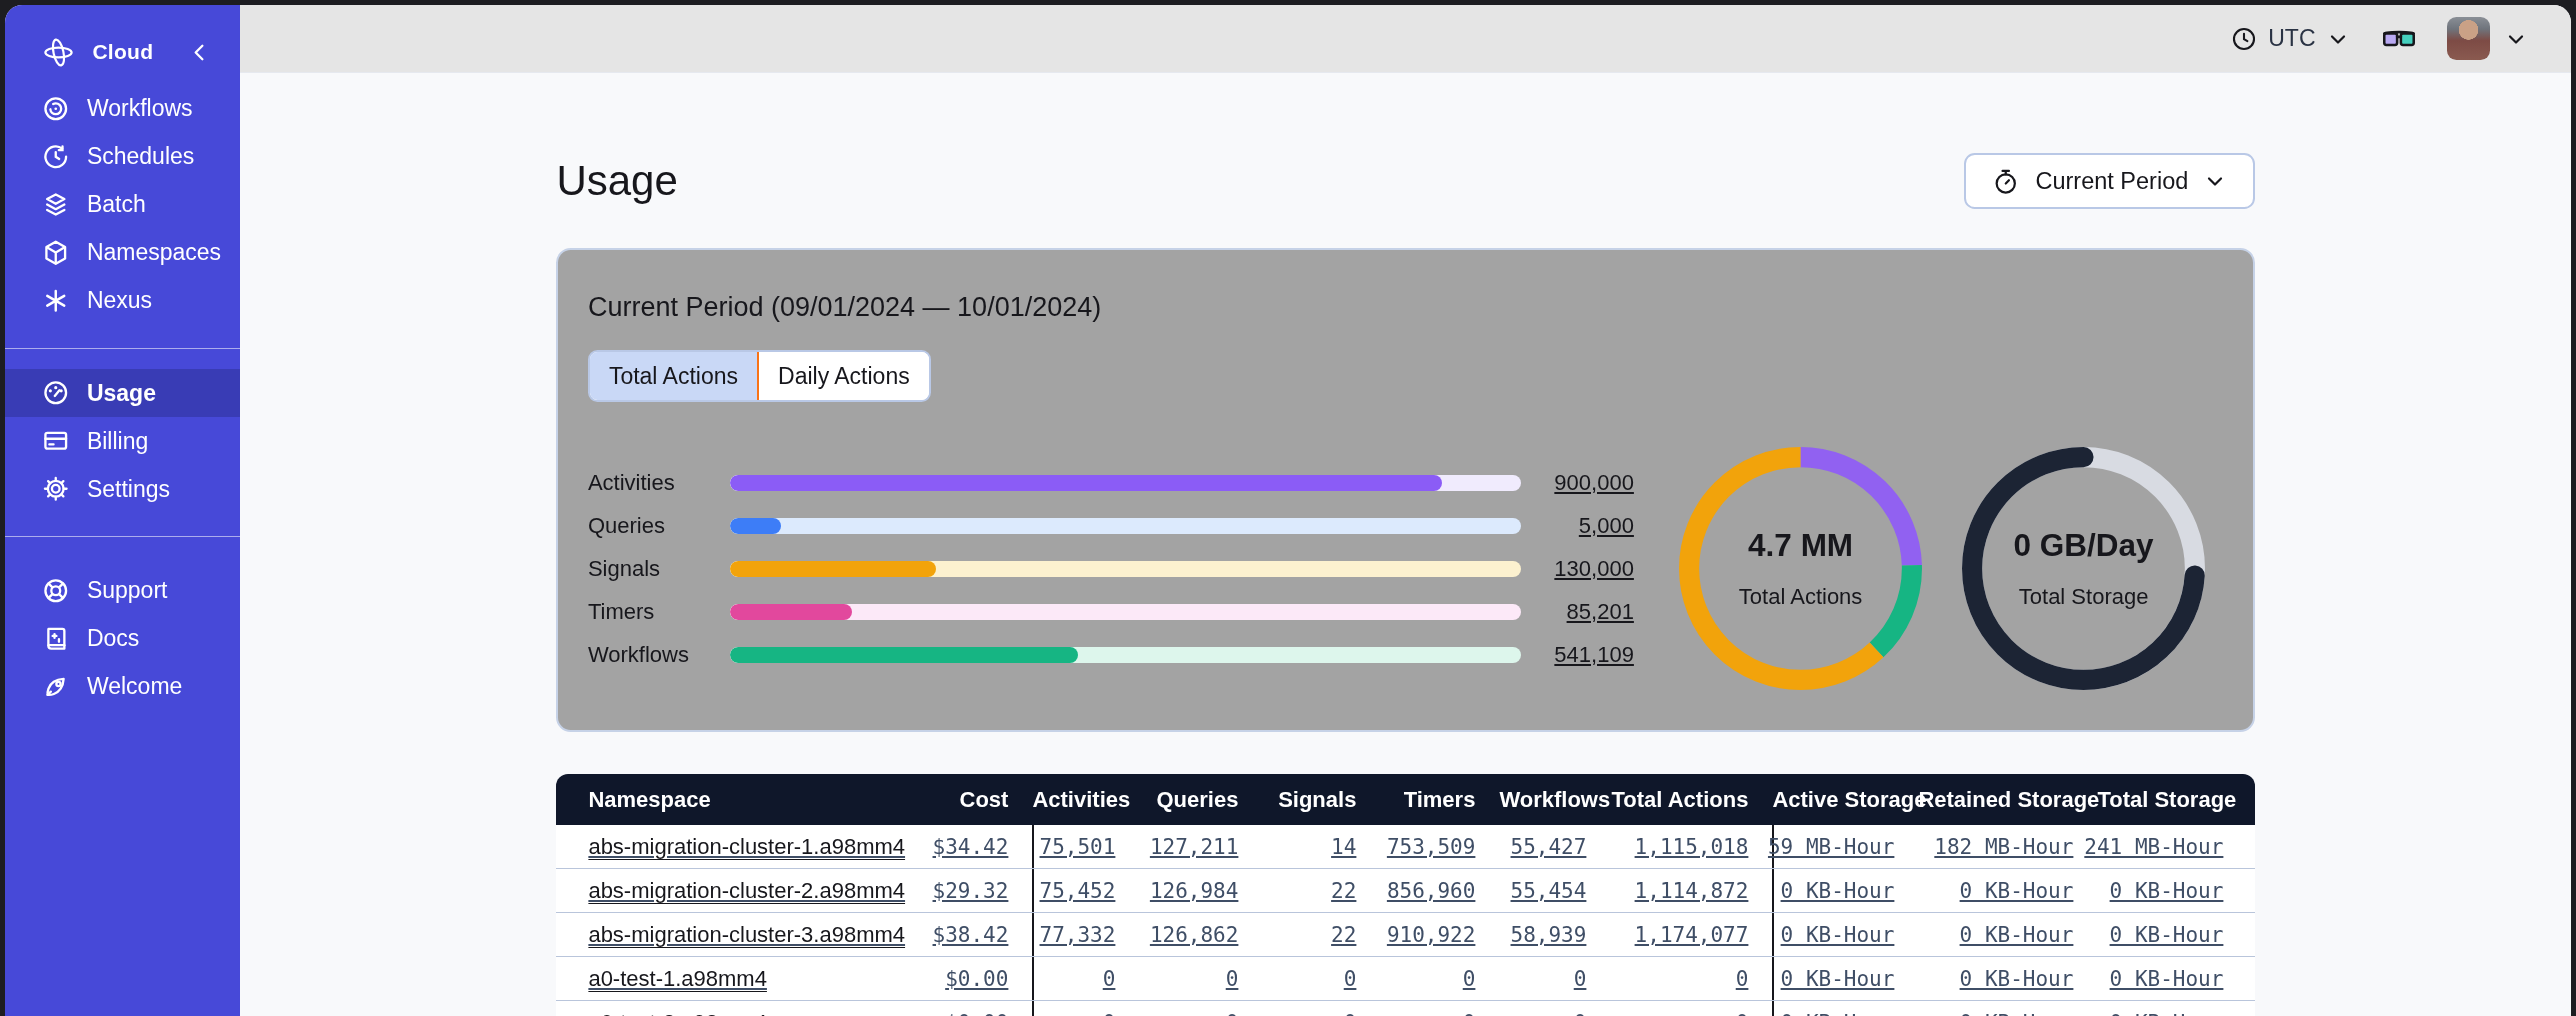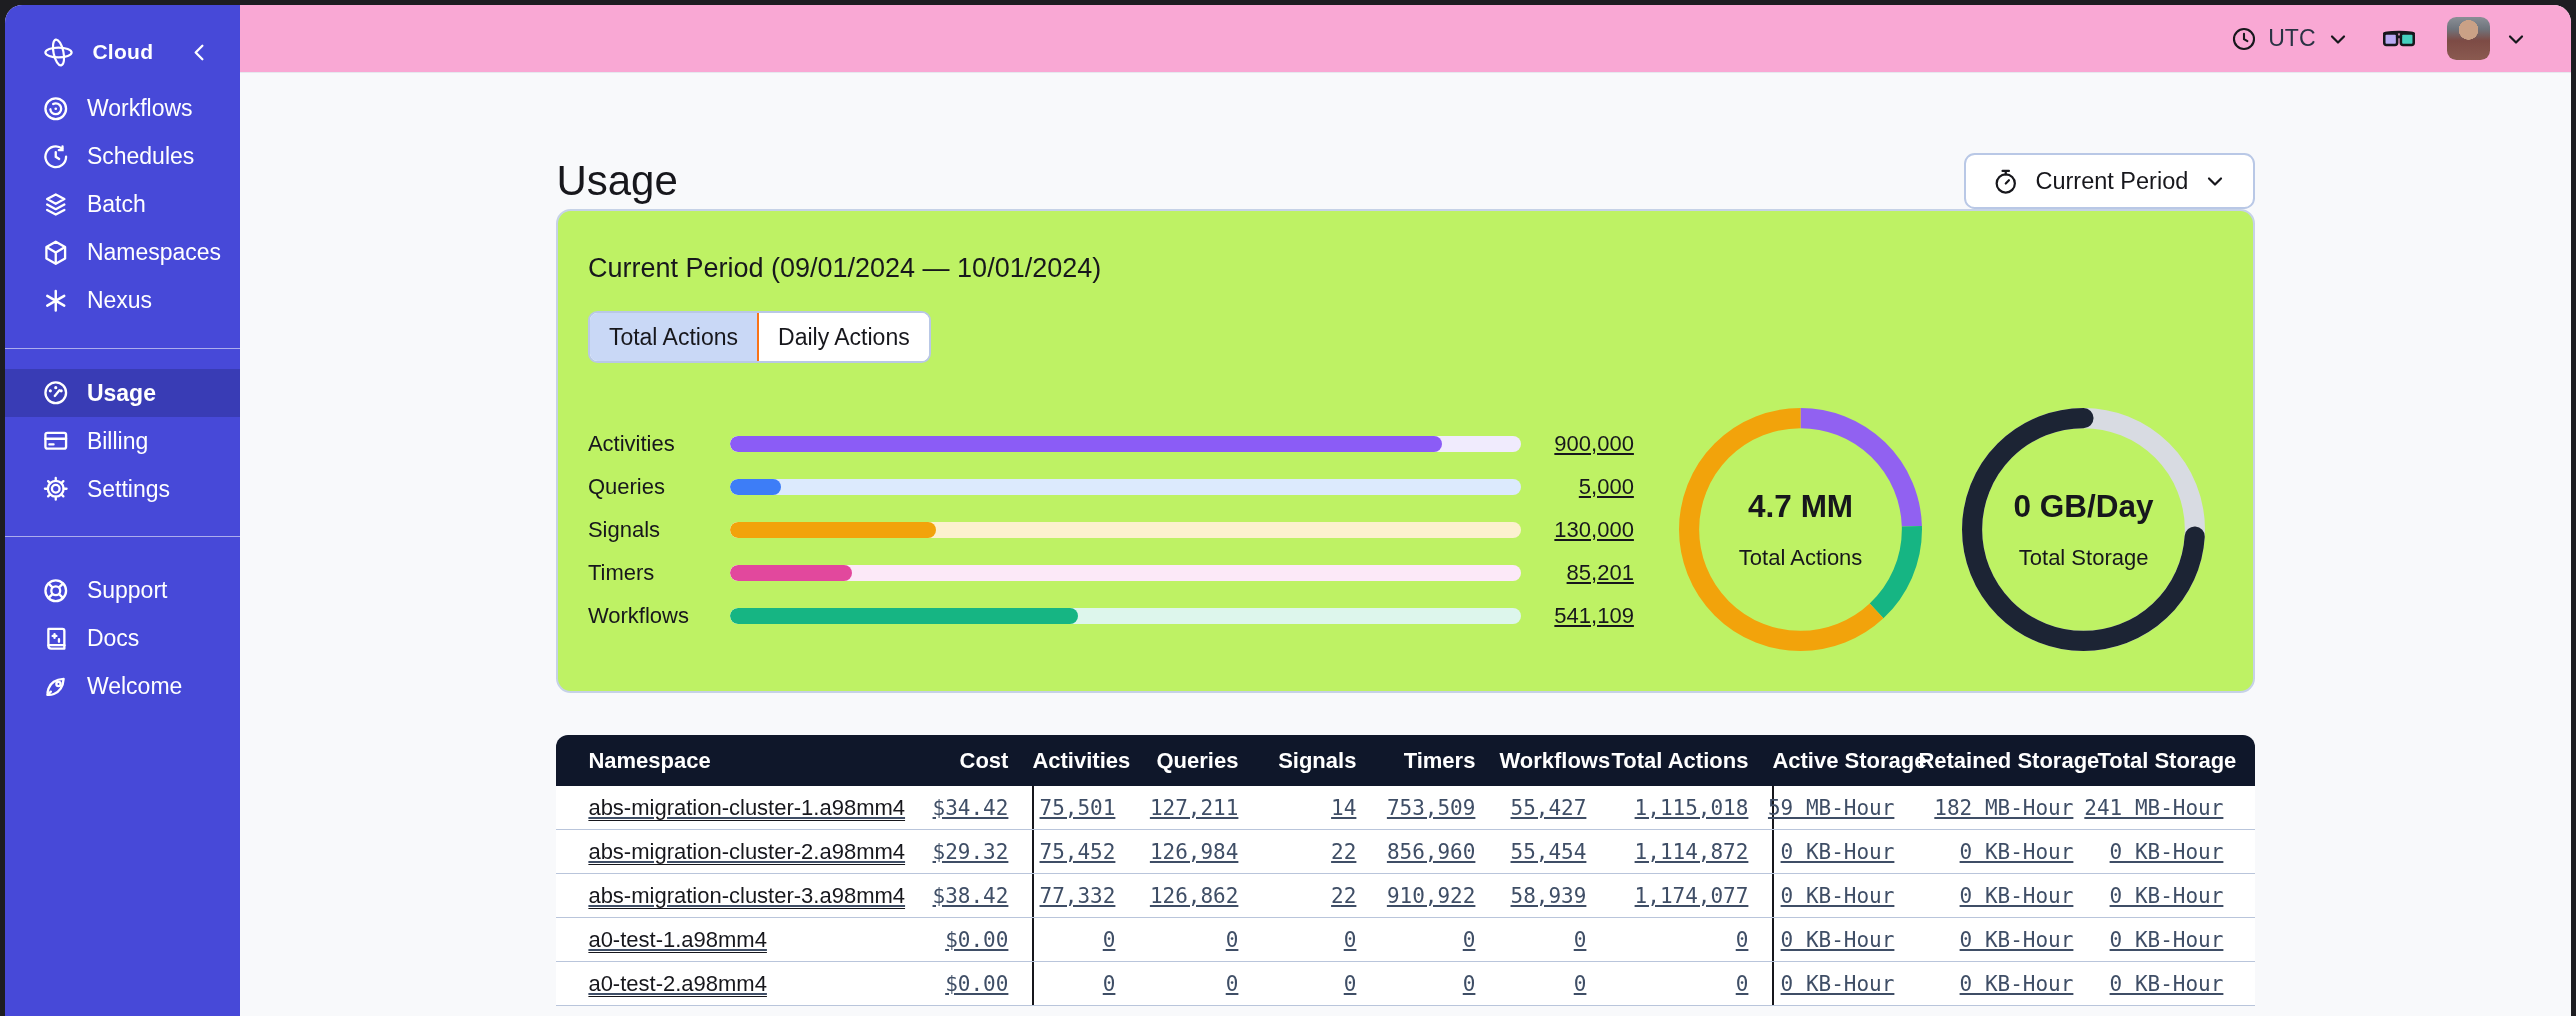--- a/index.html
+++ b/index.html
@@ -27,21 +27,21 @@
     display:flex;align-items:center;height:48px;padding-left:36px;
     font-size:23px;cursor:pointer;white-space:nowrap;
   }
   .nav-item .nicon{width:29.5px;height:29.5px;margin-right:16px;flex:0 0 auto;}
   .nav-item.active{background:#393CB5;font-weight:700;}
   .side-divider{height:1.3px;background:rgba(255,255,255,.55);margin:23px 0 0 0;}
   .group-pad{margin-top:20px;}
   
   .main{flex:1;display:flex;flex-direction:column;min-width:0;}
   .topbar{
-    height:67px;flex:0 0 67px;background:#f9a8d4;border-bottom:1.3px solid #E6E9EF;
+    height:67px;flex:0 0 67px;background:#e5e5e5;border-bottom:1.3px solid #E6E9EF;
     display:flex;align-items:center;justify-content:flex-end;gap:29.5px;padding-right:43px;
   }
   .tz-select{display:flex;align-items:center;gap:10.7px;cursor:pointer;color:#2A3344;font-size:23px;}
   .icon-24{width:28px;height:28px;}
   .icon-chev{width:24px;height:24px;}
   .glasses{width:38px;height:29.5px;cursor:pointer;}
   .avatar{
     width:43px;height:43px;border-radius:9.4px;cursor:pointer;
     background:
       radial-gradient(circle at 50% 30%, #caa186 0 26%, transparent 27%),
@@ -52,21 +52,21 @@
   .content{flex:1;overflow:hidden;padding:0 316px;background:#F8F9FB;}
   .title-row{margin-top:80px;display:flex;align-items:center;justify-content:space-between;}
   .page-title{font-size:42px;font-weight:500;color:#17171C;margin:0;}
   .period-btn{
     display:flex;align-items:center;gap:14.8px;background:#fff;border:2px solid #B9C8E6;
     border-radius:10.7px;height:56px;padding:0 25.5px;font-size:23.5px;color:#17171C;cursor:pointer;
   }
   .stopwatch{width:29.5px;height:29.5px;}
   
   .card{
-    background:#bef264;border:2px solid #C6D2E7;border-radius:14.8px;
+    margin-top:39px;background:#a3a3a3;border:2px solid #C6D2E7;border-radius:14.8px;
     padding:29.5px 29.5px 38px 29.5px;
   }
   .card-title{font-size:27px;font-weight:500;color:#17171C;margin:12px 0 0 0;}
   .tab-group{
     display:inline-flex;margin-top:27px;border:2px solid #B9C8E6;border-radius:9.4px;overflow:hidden;background:#fff;
   }
   .tab{font-size:23px;color:#17171C;padding:10.7px 19px;cursor:pointer;background:#fff;}
   .tab.active{background:#C9D8F6;font-weight:500;}
   .tab + .tab{border-left:2px solid #f97316;}
   .chart-row{display:flex;align-items:center;margin-top:43px;}

